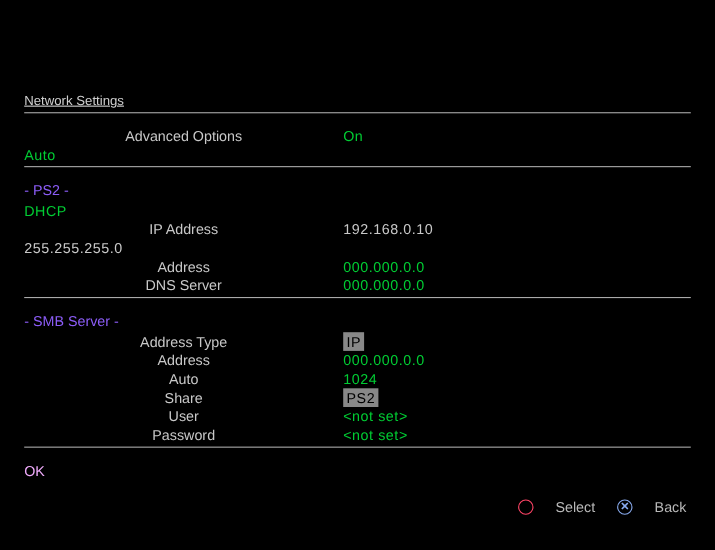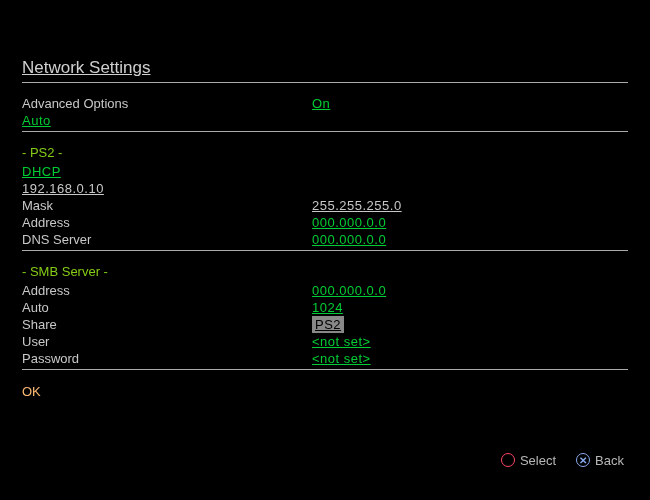--- a/index.html
+++ b/index.html
@@ -14,83 +14,84 @@
       font-family: Arial, sans-serif;
       font-size: 13px;
       overflow: hidden;
       position: relative;
     }
     .container {
       padding: 58px 22px 0 22px;
     }
     .title {
       color: #d0d0d0;
-      font-size: 17px;
+      font-size: 12px;
       text-decoration: underline;
       margin-bottom: 4px;
+      margin-top: 26px;
     }
     .hr {
       border: none;
       border-top: 1px solid #aaa;
       margin-bottom: 12px;
     }
     .row {
       display: flex;
       align-items: center;
       line-height: 17px;
       height: 17px;
     }
     .row .label {
       width: 290px;
       color: #c8c8c8;
       white-space: nowrap;
+      text-align: center;
     }
     .row .value {
       color: #c8c8c8;
       white-space: nowrap;
       letter-spacing: 0.5px;
-      text-decoration: underline;
     }
     .row .value.green {
       color: #00cc33;
     }
     .section-divider {
       border: none;
       border-top: 1px solid #aaa;
       margin-top: 2px;
       margin-bottom: 12px;
     }
     .section-label {
-      color: #84cc16;
+      color: #8b5cf6;
       margin-bottom: 2px;
       line-height: 17px;
     }
     .highlight {
       background: #888;
       color: #000 !important;
       padding: 0 3px;
     }
     .ok-btn {
-      color: #fdba74;
+      color: #f0abfc;
       margin-top: 14px;
     }
     .footer {
       position: absolute;
       bottom: 32px;
       right: 26px;
       display: flex;
       gap: 20px;
       align-items: center;
       color: #b8b8b8;
       font-size: 13px;
     }
     .footer-item {
       display: flex;
-      align-items: flex-start;
-      gap: 5px;
+      align-items: center;
+      gap: 20px;
     }
     .circle-btn {
       width: 14px;
       height: 14px;
       border-radius: 50%;
       display: inline-flex;
       align-items: center;
       justify-content: center;
       font-size: 10px;
       font-weight: bold;
@@ -121,39 +122,43 @@
       </div>
     </div>
   <hr class="section-divider">
 
   <div class="section-label">- PS2 -</div>
   <div id="block2">
       <div class="row">
         <span class="value green">DHCP</span>
       </div>
       <div class="row">
+        <span class="label">IP Address</span>
         <span class="value">192.168.0.10</span>
       </div>
       <div class="row">
-        <span class="label">Mask</span>
         <span class="value">255.255.255.0</span>
       </div>
       <div class="row">
         <span class="label">Address</span>
         <span class="value green">000.000.0.0</span>
       </div>
       <div class="row">
         <span class="label">DNS Server</span>
         <span class="value green">000.000.0.0</span>
       </div>
     </div>
   <hr class="section-divider">
 
   <div class="section-label">- SMB Server -</div>
   <div id="block3">
+      <div class="row">
+        <span class="label">Address Type</span>
+        <span class="value highlight">IP</span>
+      </div>
       <div class="row">
         <span class="label">Address</span>
         <span class="value green">000.000.0.0</span>
       </div>
       <div class="row">
         <span class="label">Auto</span>
         <span class="value green">1024</span>
       </div>
       <div class="row">
         <span class="label">Share</span>

